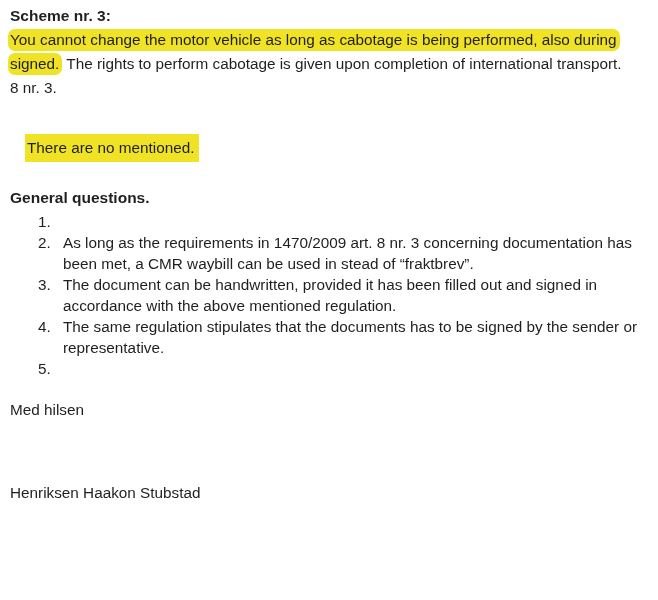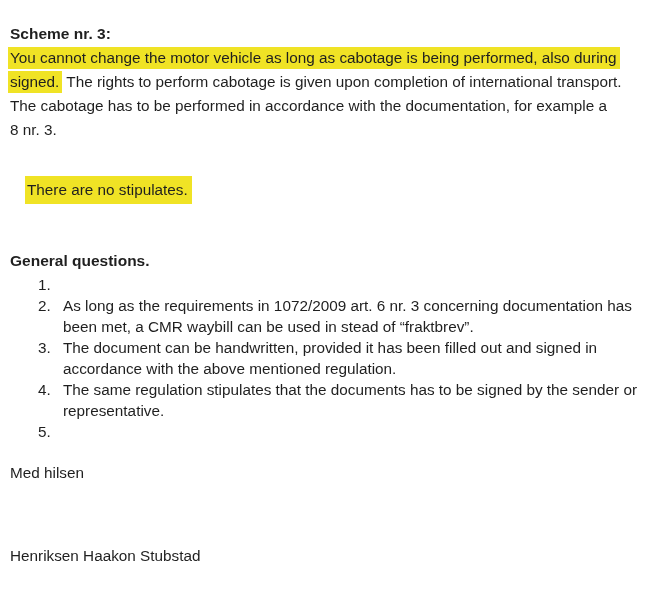--- a/index.html
+++ b/index.html
@@ -8,21 +8,21 @@
   }
   body {
     width: 658px;
     height: 600px;
     background: var(--page-bg, #ffffff);
     color: var(--text-color, #1f1f1f);
     font-family: "Liberation Sans", sans-serif;
     overflow: hidden;
   }
   .page {
-    padding: 22px 12px 0 10px;
+    padding: 4px 12px 0 10px;
     box-sizing: border-box;
     width: 658px;
     height: 600px;
   }
   .heading {
     font-weight: bold;
     font-size: 15.5px;
     line-height: 24px;
     white-space: pre;
   }
@@ -30,33 +30,33 @@
     font-size: 15.3px;
     line-height: 24px;
     white-space: pre;
   }
   .hl {
     background: var(--hl-color, #f0e325);
   }
   .paragraph .hl {
     padding: 2px 3px 3px 2px;
     margin-left: -2px;
+    border-radius: 7px;
   }
   .exceptions {
     margin-top: 9px;
     line-height: 26px;
     font-size: 15.3px;
     white-space: pre;
   }
   .exceptions .hl {
     padding: 5px 4px 6px 2px;
     margin-left: -2px;
   }
   .gq-heading {
-    margin-top: 21px;
     line-height: 22px;
   }
   ol.answers {
     list-style: none;
     margin: 2px 0 0 0;
     padding: 0;
   }
   ol.answers li {
     display: flex;
     font-size: 15.3px;
@@ -86,37 +86,36 @@
 </head>
 <body style="--page-bg: #ffffff; --text-color: #1f1f1f; --hl-color: #f0e325;">
 
 <div class="page">
 
   <div class="heading">Scheme nr. 3:</div>
 
   <div class="paragraph">
       <div class="line"><span class="hl">You cannot change the motor vehicle as long as cabotage is being performed, also during</span></div>
       <div class="line"><span class="hl">signed.</span><span> The rights to perform cabotage is given upon completion of international transport.</span></div>
-      <div class="line"><span>The cabotage has to be performed in accordance with the documentation, for example a</span></div>
       <div class="line"><span>8 nr. 3.</span></div>
     </div>
 
   <div class="exceptions">
-    <span class="hl">There are no stipulates.</span>
+    <span class="hl">There are no mentioned.</span>
   </div>
 
   <div class="heading gq-heading">General questions.</div>
 
   <ol class="answers">
       <li>
         <span class="num">1.</span>
       </li>
       <li>
         <span class="num">2.</span>
-        <span class="answer-text">As long as the requirements in 1072/2009 art. 6 nr. 3 concerning documentation has
+        <span class="answer-text">As long as the requirements in 1470/2009 art. 8 nr. 3 concerning documentation has
 been met, a CMR waybill can be used in stead of “fraktbrev”.</span>
       </li>
       <li>
         <span class="num">3.</span>
         <span class="answer-text">The document can be handwritten, provided it has been filled out and signed in
 accordance with the above mentioned regulation.</span>
       </li>
       <li>
         <span class="num">4.</span>
         <span class="answer-text">The same regulation stipulates that the documents has to be signed by the sender or

